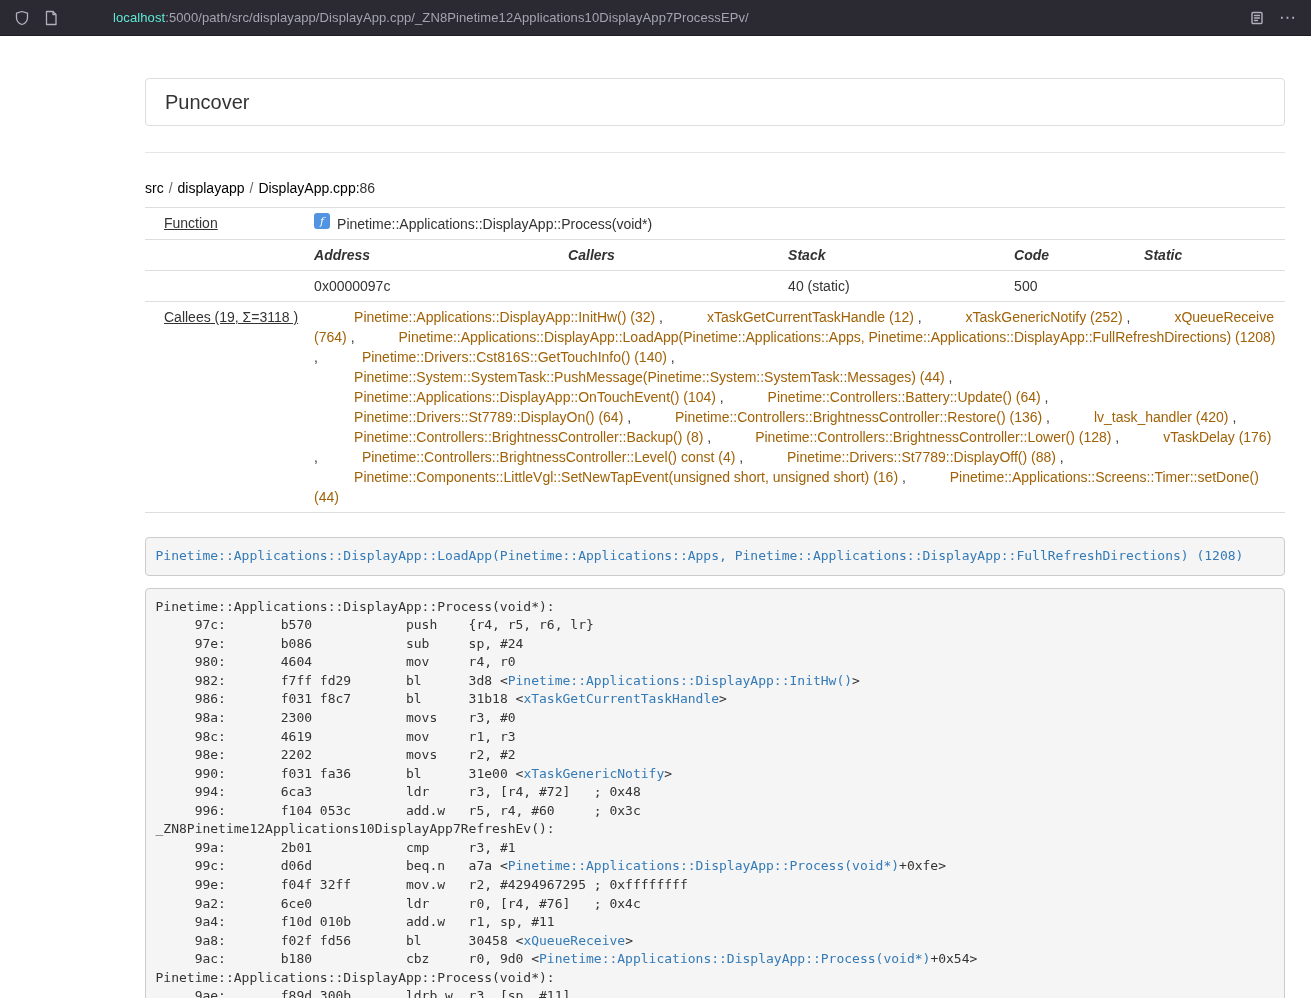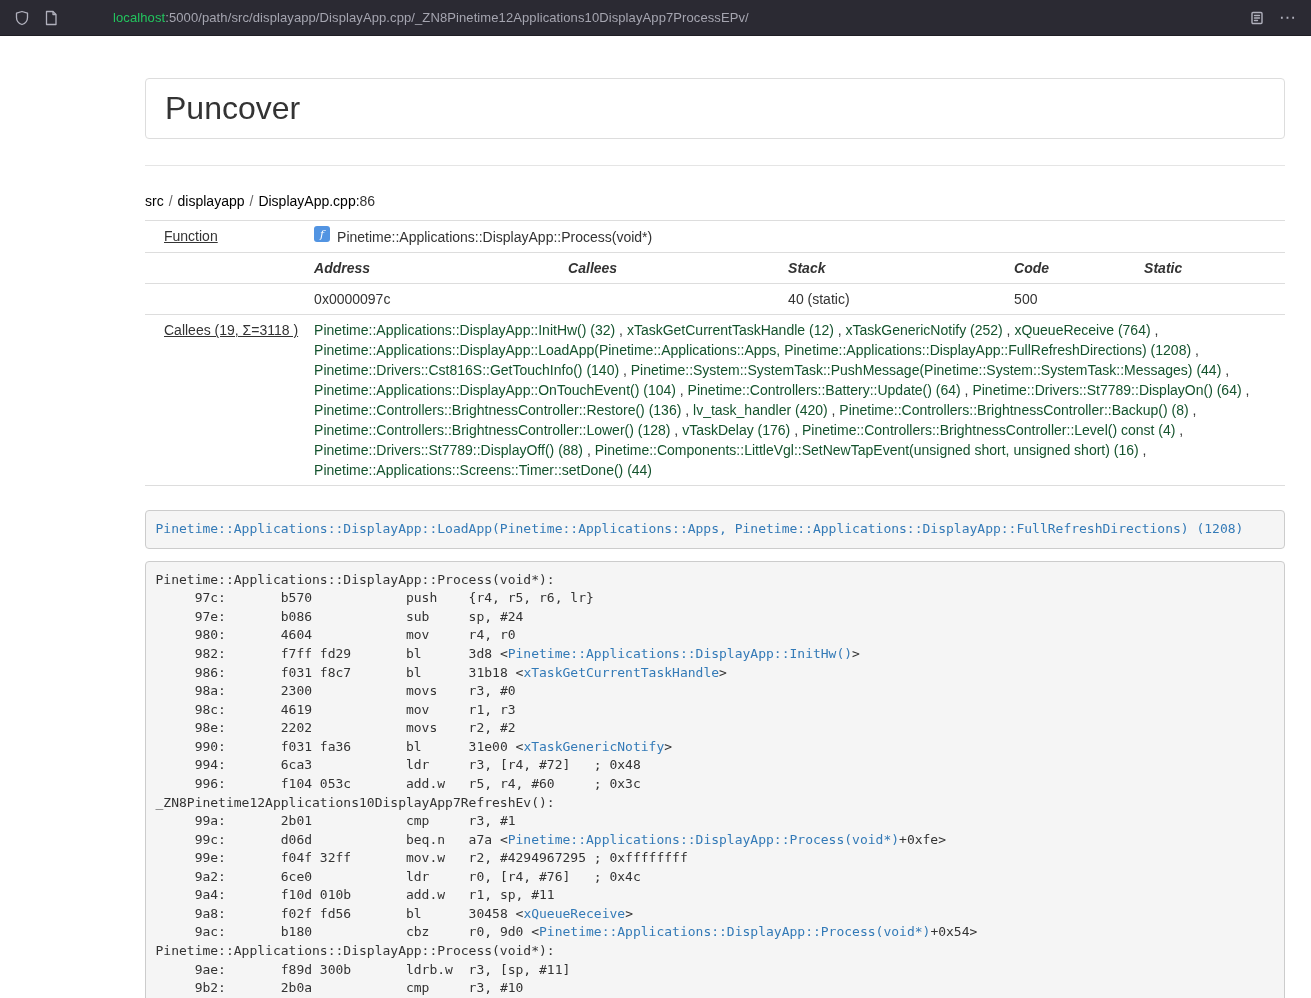--- a/index.html
+++ b/index.html
@@ -12,43 +12,43 @@
   
   .topbar {
     height: 36px; background: #2b2a33; border-bottom: 1px solid #1f1e25;
     display: flex; align-items: center; padding: 0 14px; gap: 14px;
   }
   .topbar .tb-icon { display: inline-flex; align-items: center; color: #b1b1bd; cursor: pointer; }
   .url-text {
     flex: 1; font-size: 13px; color: #a5a5b0; white-space: nowrap; overflow: hidden;
     letter-spacing: .1px;
   }
-  .url-text .url-host { color: #22c55e; padding-left: 41px; }
+  .url-text .url-host { color: #5eead4; padding-left: 41px; }
   .menu-dots { color: #b1b1bd; font-size: 17px; line-height: 1; letter-spacing: 1px; cursor: pointer; }
   
   .container { width: 1140px; margin-left: 145px; }
   .title-panel {
     border: 1px solid #ddd; border-radius: 4px;
     padding: 12px 19px; margin: 42px 0 26px 0;
   }
-  .title-panel h1 { margin: 0; font-size: 32px; font-weight: 500; color: #333; line-height: 1.1; }
+  .title-panel h1 { margin: 0; font-size: 20px; font-weight: 500; color: #333; line-height: 1.1; }
   hr.rule { border: 0; border-top: 1px solid #e5e5e5; margin: 0 0 25px 0; }
   
   .breadcrumb { margin: 0 0 9px 0; line-height: 20px; }
   .breadcrumb a { color: #000000; text-decoration: none; }
   .bc-sep { color: #666; padding: 0 5px; }
   
   table.symbol { width: 100%; border-collapse: collapse; margin-bottom: 24px; border-bottom: 1px solid #ddd; }
   .symbol th, .symbol td {
     text-align: left; vertical-align: top; font-weight: normal;
     padding: 5px 8px; border-top: 1px solid #ddd; line-height: 20px; font-size: 14px; color: #333;
   }
   .symbol th.rowlabel { padding-left: 19px; white-space: nowrap; text-decoration: underline; }
   .symbol th.colhead { font-weight: bold; font-style: italic; }
-  .symbol a { color: #14532d; text-decoration: none; }
+  .symbol a { color: #a16207; text-decoration: none; margin-left: 40px; }
   .func-name-wrap { display: inline-flex; align-items: center; gap: 7px; }
   .func-icon { display: inline-block; flex: none; }
   .callees { line-height: 20px; }
   
   .codebox {
     background: #f5f5f5; border: 1px solid #ccc; border-radius: 4px;
     padding: 9px 9.5px; margin: 0 0 12px 0;
     font-family: "DejaVu Sans Mono", monospace; font-size: 13px; line-height: 1.42857;
     color: #333; white-space: pre; tab-size: 8; overflow: hidden;
   }
@@ -110,21 +110,21 @@
               <text x="8" y="12" text-anchor="middle" font-size="11" font-style="italic" fill="#ffffff" font-family="DejaVu Serif, serif">f</text>
             </svg>
           </span>
           <span>Pinetime::Applications::DisplayApp::Process(void*)</span>
         </span>
       </td>
     </tr>
     <tr>
       <th class="rowlabel"></th>
       <th class="colhead">Address</th>
-      <th class="colhead">Callees</th>
+      <th class="colhead">Callers</th>
       <th class="colhead">Stack</th>
       <th class="colhead">Code</th>
       <th class="colhead">Static</th>
     </tr>
     <tr>
       <td></td>
       <td>0x0000097c</td>
       <td></td>
       <td>40 (static)</td>
       <td>500</td>

